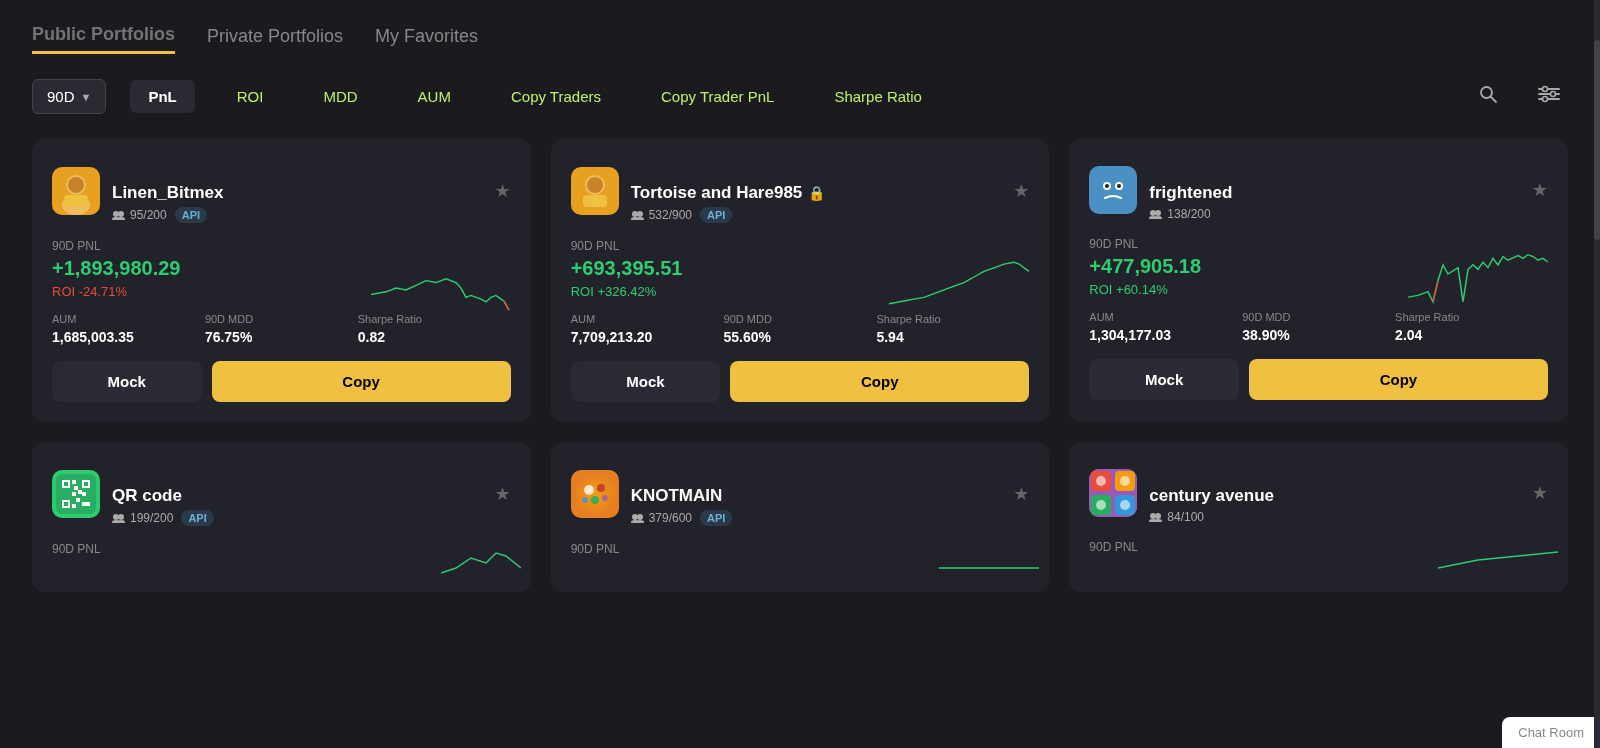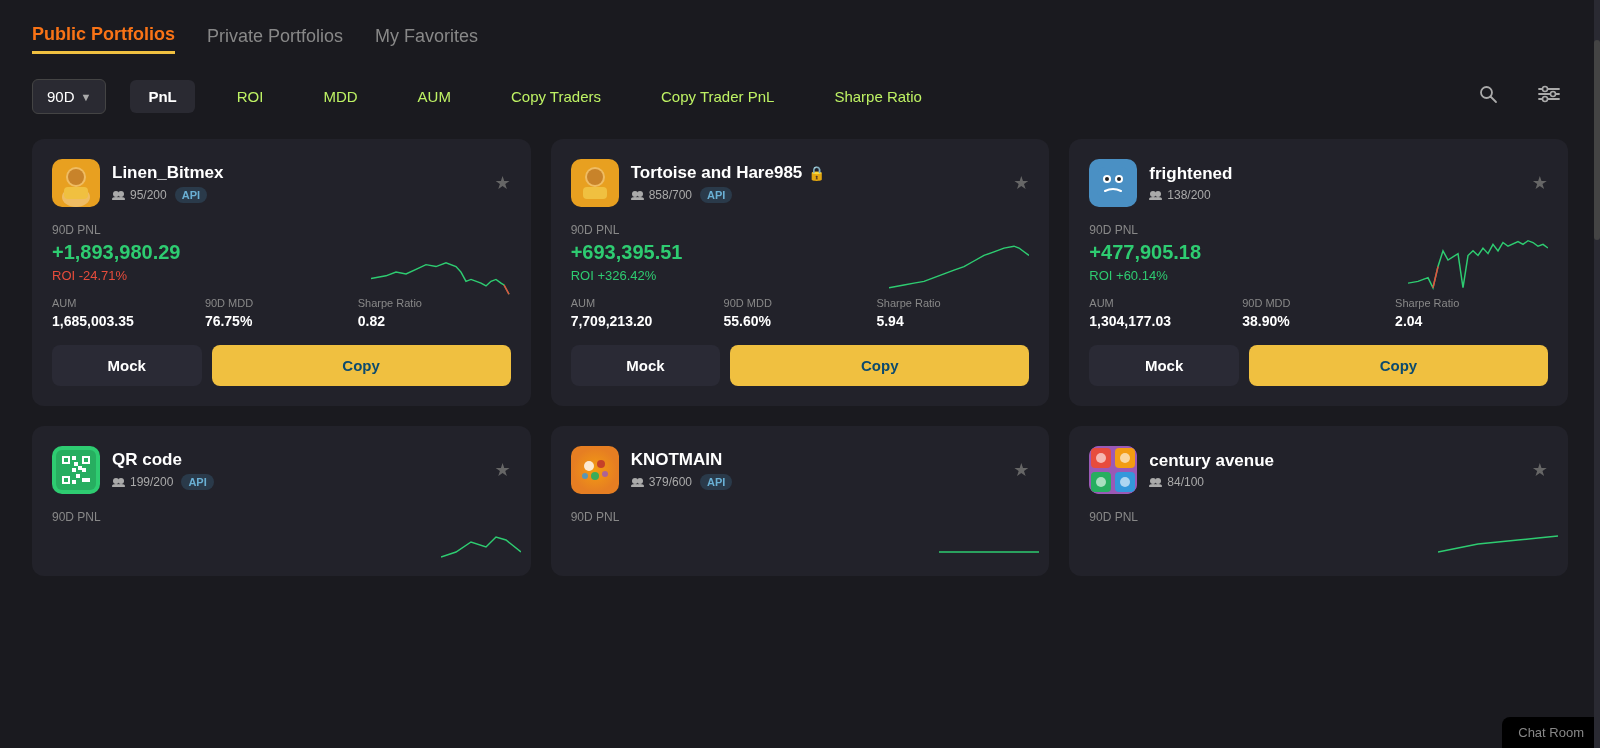--- a/index.html
+++ b/index.html
@@ -21,21 +21,21 @@
       align-items: center;
       margin-bottom: 24px;
     }
     .top-tab {
       font-size: 18px;
       color: #888;
       cursor: pointer;
       padding-bottom: 6px;
     }
     .top-tab.active {
-      color: #f97316;
+      color: #737373;
       font-weight: 600;
       border-bottom: 3px solid #f0c040;
     }
     
     .filter-bar {
       display: flex;
       align-items: center;
       gap: 24px;
       margin-bottom: 24px;
     }
@@ -108,21 +108,21 @@
       justify-content: center;
       font-size: 22px;
       overflow: hidden;
     }
     .avatar-linen { background: #e8a020; }
     .avatar-tortoise { background: #e8a020; }
     .avatar-frightened { background: #4a90c4; }
     .avatar-qr { background: #2ecc71; }
     .avatar-knotmain { background: #e67e22; }
     .avatar-century { background: #9b59b6; }
-    .user-info { display: flex; flex-direction: column; gap: 4px; }
+    .user-info { display: flex; flex-direction: column; gap: 4px; margin-top: 24px; }
     .user-name { font-size: 17px; font-weight: 600; color: #fff; display: flex; align-items: center; gap: 6px; }
     .user-meta { display: flex; align-items: center; gap: 8px; font-size: 12px; color: #aaa; }
     .user-count { display: flex; align-items: center; gap: 4px; }
     .badge-api {
       background: #2a3a4a;
       color: #6ab0d4;
       font-size: 11px;
       padding: 2px 7px;
       border-radius: 8px;
       font-weight: 600;
@@ -151,21 +151,21 @@
       color: #fff;
       border: none;
       border-radius: 8px;
       padding: 12px;
       font-size: 15px;
       font-weight: 600;
       cursor: pointer;
     }
     .btn-copy {
       background: #f0c040;
-      color: #0c4a6e;
+      color: #000000;
       border: none;
       border-radius: 8px;
       padding: 12px;
       font-size: 15px;
       font-weight: 700;
       cursor: pointer;
     }
     
     .chart-area {
       width: 140px;
@@ -177,21 +177,21 @@
       border-radius: 12px;
       padding: 20px;
       position: relative;
       height: 150px;
       overflow: hidden;
     }
     .chat-room {
       position: fixed;
       bottom: 0;
       right: 0;
-      background: #000000;
+      background: #ffffff;
       color: #888;
       font-size: 13px;
       padding: 8px 16px;
       border-top-left-radius: 8px;
     }
     
     .scrollbar {
       position: fixed;
       right: 0;
       top: 0;
@@ -330,21 +330,21 @@
               <span style="font-size:14px;">🔒</span>
             </div>
             <div class="user-meta">
               <span class="user-count">
                 <svg width="14" height="10" viewBox="0 0 14 10">
                     <circle cx="4" cy="4" r="3" fill="#aaa"></circle>
                     <circle cx="9" cy="4" r="3" fill="#aaa"></circle>
                     <ellipse cx="4" cy="9" rx="4" ry="2" fill="#aaa"></ellipse>
                     <ellipse cx="9" cy="9" rx="4" ry="2" fill="#aaa"></ellipse>
                   </svg>
-                <span>858/700</span>
+                <span>532/900</span>
               </span>
               <span class="badge-api">API</span>
             </div>
           </div>
         </div>
         <button class="star-btn">★</button>
       </div>
       <div class="pnl-row">
         <div>
           <div class="pnl-label">90D PNL</div>

